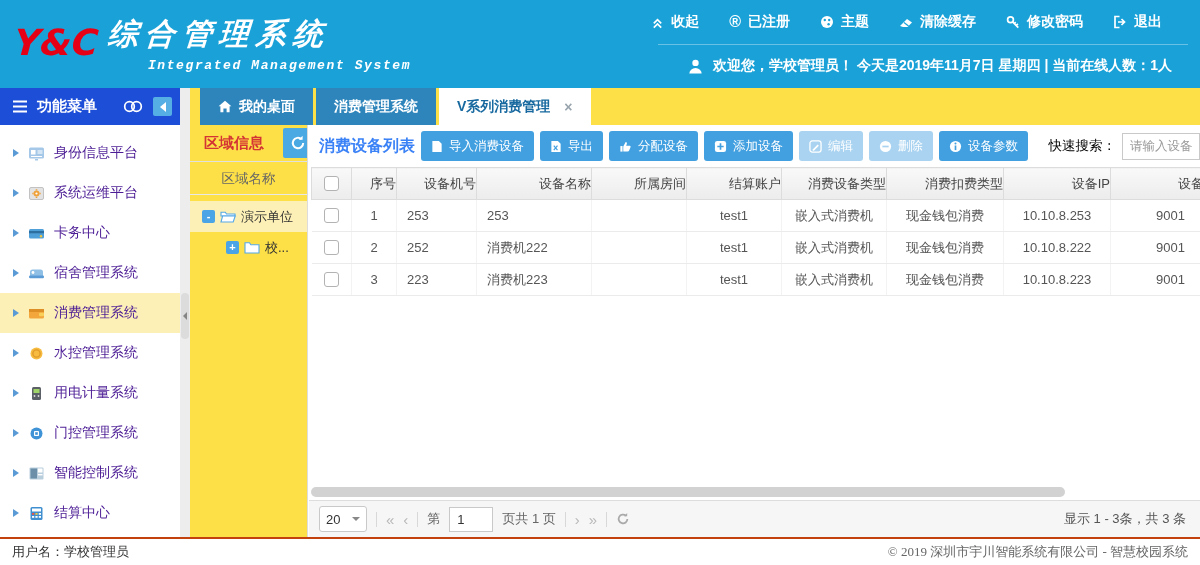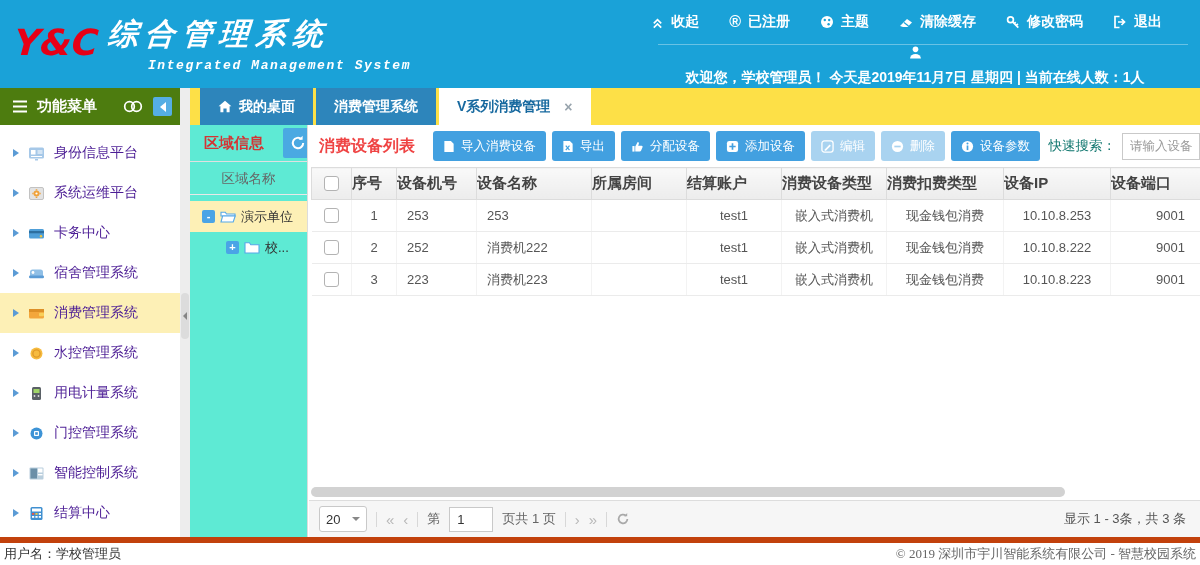--- a/index.html
+++ b/index.html
@@ -9,25 +9,25 @@
   
   .header { position:absolute; left:0; top:0; right:0; height:88px; background:#1aa2d8; }
   .logo-area { position:absolute; left:10px; top:14px; display:flex; }
   .logo-yc { font-family:"DejaVu Sans",sans-serif; font-style:italic; font-weight:900; font-size:36px; color:#e60016; margin:8px 10px 0 4px; transform:skew(-4deg); }
   .logo-cn { font-style:italic; font-weight:bold; font-size:30px; color:#fff; letter-spacing:7px; transform:skew(-4deg); }
   .logo-en { font-family:Liberation Mono, monospace; font-style:italic; font-weight:bold; font-size:13px; color:#fff; letter-spacing:1.6px; margin-top:3px;margin-left:40px; }
   .header-right { position:absolute; right:12px; top:0; width:530px; }
   .nav-row { height:44px; display:flex; justify-content:flex-end; align-items:center; gap:30px; padding-right:26px; }
   .nav-item { display:flex; align-items:center; gap:7px; color:#fff; font-size:14px; font-weight:600; cursor:pointer; white-space:nowrap; }
   .nav-item .reg { font-size:16px; line-height:14px; }
-  .welcome-row { height:43px; border-top:1px solid rgba(255,255,255,.35); display:flex; align-items:center; justify-content:flex-end; gap:9px; padding-right:16px; color:#fff; font-size:14px; font-weight:600;flex-direction:column; }
+  .welcome-row { height:43px; border-top:1px solid rgba(255,255,255,.35); display:flex; align-items:center; justify-content:flex-end; gap:9px; padding-right:16px; color:#fff; font-size:14px; font-weight:600; }
 
   
   .sidebar { position:absolute; left:0; top:88px; width:180px; bottom:28px; background:#fff; overflow:hidden; }
-  .sidebar-header { height:37px; background:#4d7c0f; color:#fff; display:flex; align-items:center; gap:9px; padding:0 8px 0 12px; font-size:15px; font-weight:bold; }
+  .sidebar-header { height:37px; background:#1d4ed8; color:#fff; display:flex; align-items:center; gap:9px; padding:0 8px 0 12px; font-size:15px; font-weight:bold; }
   .sh-spacer { flex:1; }
   .collapse-btn { width:19px; height:19px; background:#55aee4; border-radius:2px; display:flex; align-items:center; justify-content:center; cursor:pointer; }
   .tri-left { width:0; height:0; border-right:6px solid #fff; border-top:5px solid transparent; border-bottom:5px solid transparent; }
   .menu { padding-top:8px; }
   .menu-item { height:40px; display:flex; align-items:center; gap:9px; padding-left:13px; font-size:14px; color:#4c1d95; cursor:pointer; }
   .menu-item.active { background:#fdf0b6; }
   .m-arrow { width:0; height:0; border-left:6px solid #5b9bd5; border-top:4px solid transparent; border-bottom:4px solid transparent; flex-shrink:0; }
   .m-icon { width:17px; height:15px; flex-shrink:0; }
 
   
@@ -35,60 +35,60 @@
   .splitter-handle { position:absolute; left:1px; top:205px; width:8px; height:46px; background:#dcdcdc; border-radius:4px; display:flex; align-items:center; justify-content:center; cursor:pointer; }
   .splitter-handle .tri { width:0; height:0; border-right:4px solid #858585; border-top:4px solid transparent; border-bottom:4px solid transparent; }
 
   
   .tabbar { position:absolute; left:190px; right:0; top:88px; height:37px; background:#fde047; display:flex; align-items:stretch; padding-left:10px; overflow:hidden; }
   .tab { display:flex; align-items:center; gap:7px; padding:0 18px; background:#2d85bb; color:#fff; font-size:14px; font-weight:bold; margin-right:3px; cursor:pointer; white-space:nowrap; }
   .tab.active { background:#fff; color:#17699f; }
   .tab .close { color:#98a4ad; font-size:14px; margin-left:7px; font-weight:bold; }
 
   
-  .area-panel { position:absolute; left:190px; top:125px; width:118px; bottom:28px; background:#5eead4; border-right:1px solid #dcdcdc; overflow:hidden; }
+  .area-panel { position:absolute; left:190px; top:125px; width:118px; bottom:28px; background:#fde047; border-right:1px solid #dcdcdc; overflow:hidden; }
   .area-header { height:37px; border-bottom:1px solid #e0e0e0; position:relative; display:flex; align-items:center; }
   .area-title { color:#d43434; font-weight:bold; font-size:15px; padding-left:14px; }
   .refresh-btn { position:absolute; right:-6px; top:3px; width:30px; height:30px; background:#4aa9e2; border-radius:2px; display:flex; align-items:center; justify-content:center; cursor:pointer; }
   .area-colhead { height:33px; line-height:33px; text-align:center; color:#666; font-size:13.5px; border-bottom:1px solid #e8e8e8; }
   .tree { padding-top:6px; }
   .tree-row { height:31px; display:flex; align-items:center; gap:5px; padding-left:12px; font-size:13px; color:#333; cursor:pointer; white-space:nowrap; }
   .tree-row.selected { background:#fdf0b6; }
   .tree-row.child { padding-left:36px; }
   .expander { width:13px; height:13px; background:#4aa4e6; color:#fff; border-radius:2px; font-size:11px; line-height:12px; text-align:center; font-weight:bold; flex-shrink:0; cursor:pointer; }
 
   
   .main-panel { position:absolute; left:309px; right:0; top:125px; bottom:28px; background:#fff; overflow:hidden; }
   .toolbar { height:42px; display:flex; align-items:center; gap:6px; padding-left:10px; white-space:nowrap; overflow:hidden; }
-  .panel-title { color:#ef4444; font-weight:bold; font-size:16px; margin-right:12px; flex-shrink:0; }
+  .panel-title { color:#3b82f6; font-weight:bold; font-size:16px; flex-shrink:0; }
   .tbtn { height:30px; background:#42a0e0; color:#fff; border:none; border-radius:3px; font-size:12.5px; font-family:inherit; display:inline-flex; align-items:center; gap:6px; padding:0 10px; cursor:pointer; flex-shrink:0; }
   .tbtn.disabled { background:#a9d3f0; cursor:default; }
-  .search-label { margin-left:auto; font-size:13.5px; color:#0f766e; flex-shrink:0; }
+  .search-label { margin-left:auto; font-size:13.5px; color:#000000; flex-shrink:0; }
   .search-input { width:78px; height:27px; border:1px solid #c9c9c9; padding:0 7px; font-size:12.5px; color:#3b82f6; font-family:inherit; flex-shrink:0; }
   .search-input::placeholder { color:#999; }
 
   table.dev-table { border-collapse:collapse; table-layout:fixed; width:919px; margin-left:2px; }
-  .dev-table th { height:32px; background:linear-gradient(#f9f9f9,#ececec); border:1px solid #dcdcdc; font-size:15px; color:#444; font-weight:bold; text-align:left; overflow:hidden; white-space:nowrap; }
+  .dev-table th { height:32px; background:linear-gradient(#f9f9f9,#ececec); border:1px solid #dcdcdc; font-size:13px; color:#444; font-weight:normal; text-align:right; overflow:hidden; white-space:nowrap; }
   .dev-table td { height:32px; border-bottom:1px solid #ebebeb; border-right:1px solid #f3f3f3; font-size:13px; color:#555; text-align:center; overflow:hidden; white-space:nowrap; }
   .dev-table td.al { text-align:left; padding-left:10px; }
   .cb { width:15px; height:15px; border:1px solid #b3b3b3; border-radius:3px; background:#fff; margin:0 auto; cursor:pointer; }
 
   .hscroll { position:absolute; left:2px; right:2px; bottom:39px; height:11px; }
   .hscroll-thumb { width:85%; height:10px; background:#d2d2d2; border-radius:5px; cursor:pointer; }
 
   .pager { position:absolute; left:0; right:0; bottom:0; height:37px; background:#f6f6f6; border-top:1px solid #ddd; display:flex; align-items:center; gap:9px; padding:0 14px 0 10px; font-size:13px; color:#666; }
   .page-size { width:48px; height:26px; background:#fff; border:1px solid #c9c9c9; border-radius:3px; display:flex; align-items:center; justify-content:space-between; padding:0 6px; color:#333; cursor:pointer; }
   .dd-arrow { width:0; height:0; border-top:4px solid #888; border-left:4px solid transparent; border-right:4px solid transparent; }
   .vsep { width:1px; height:15px; background:#d8d8d8; }
   .nav-arrow { color:#b8b8b8; font-size:15px; cursor:default; line-height:1; }
   .page-input { width:44px; height:25px; border:1px solid #c9c9c9; font-size:13px; padding:0 7px; color:#333; font-family:inherit; }
   .pager-summary { margin-left:auto; color:#555; }
 
   
-  .footer { position:absolute; left:0; right:0; bottom:0; height:28px; background:#fff; border-top:6px solid #c2410c; display:flex; align-items:center; justify-content:space-between; padding:0 4px; font-size:13px; }
+  .footer { position:absolute; left:0; right:0; bottom:0; height:28px; background:#fff; border-top:2px solid #c2410c; display:flex; align-items:center; justify-content:space-between; padding:0 12px; font-size:13px; }
   .footer-left { color:#333; }
   .footer-right { color:#666;font-family:Liberation Serif, serif; }
 </style>
 </head>
 <body>
 
 <div class="header">
   <div class="logo-area">
     <div class="logo-yc">Y&amp;C</div>
     <div>

